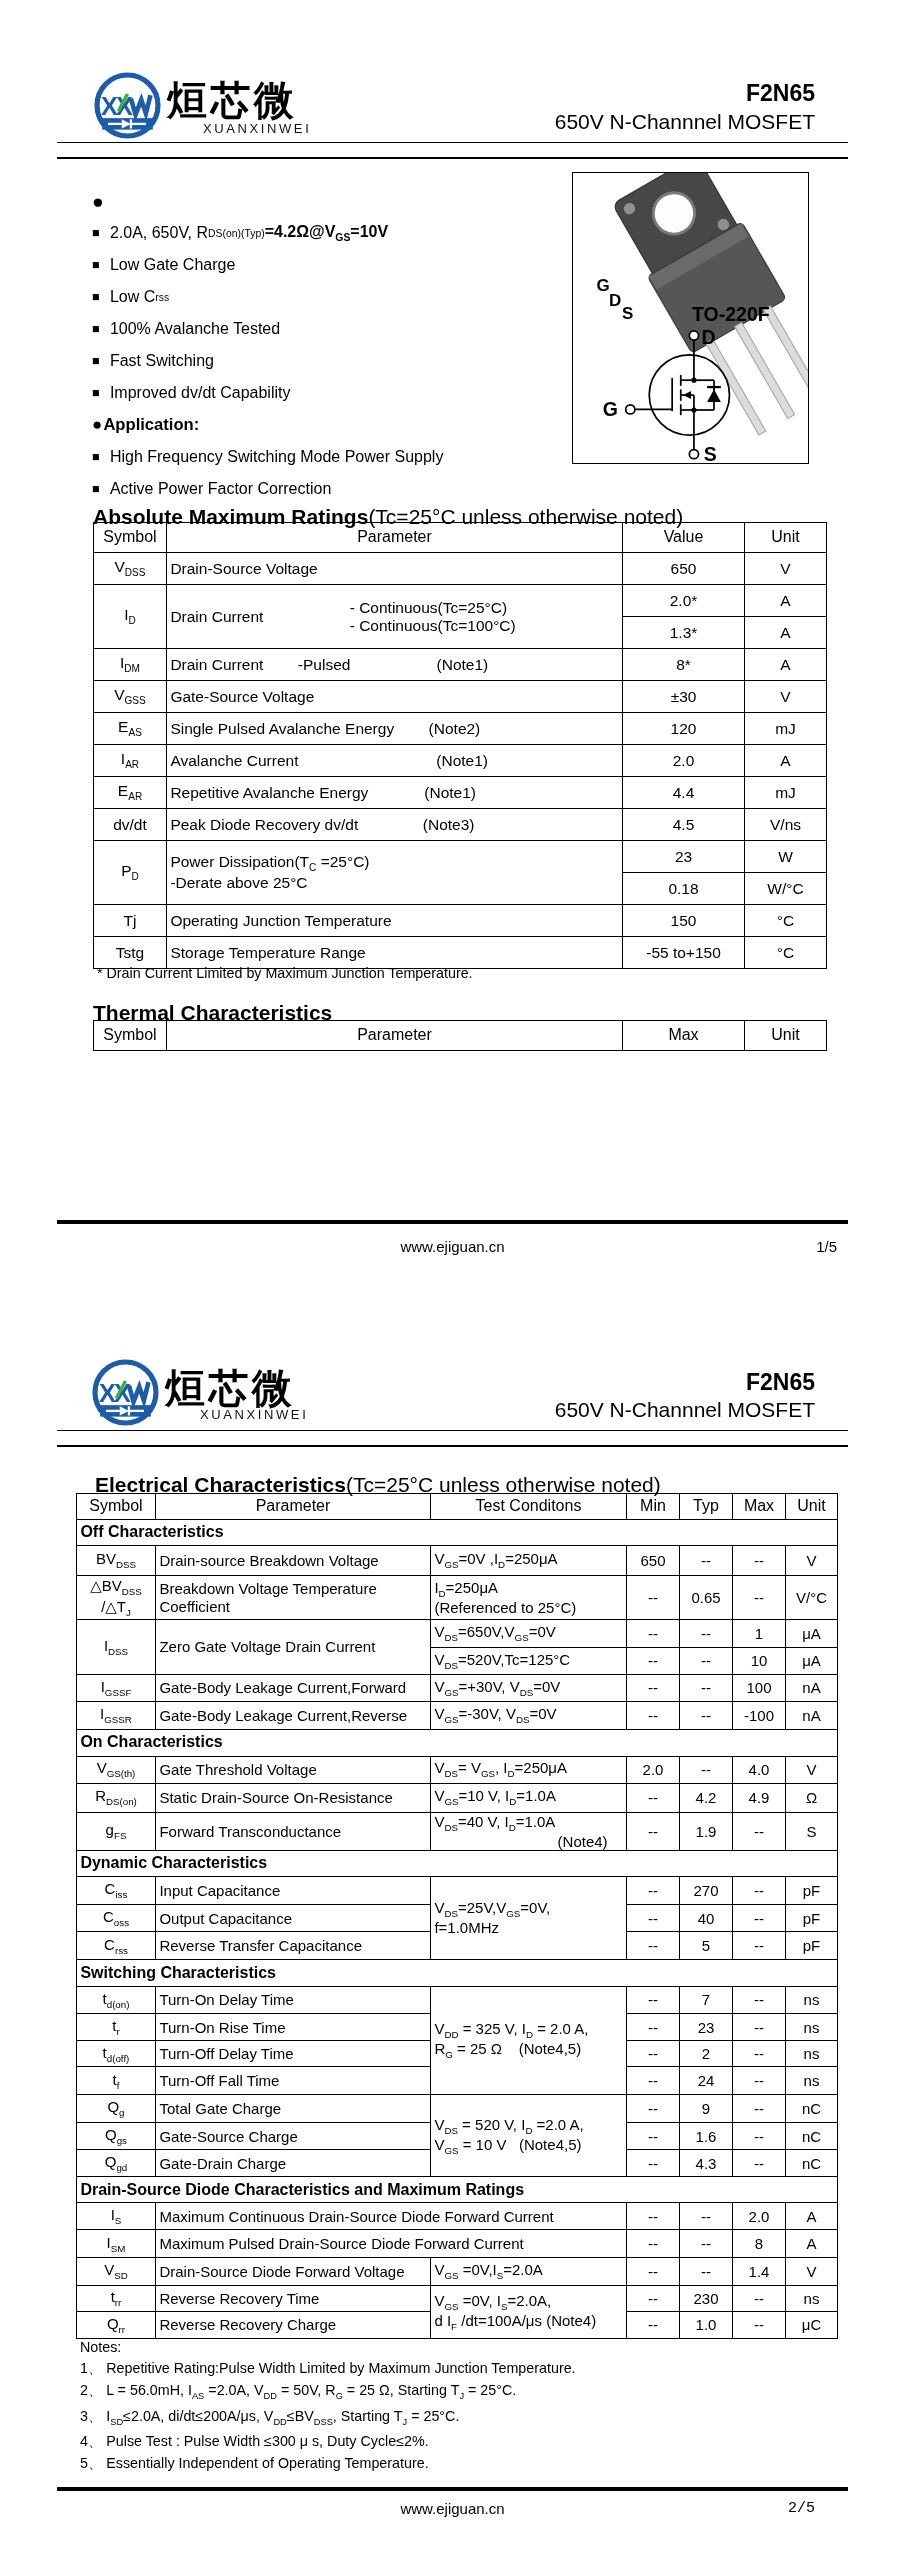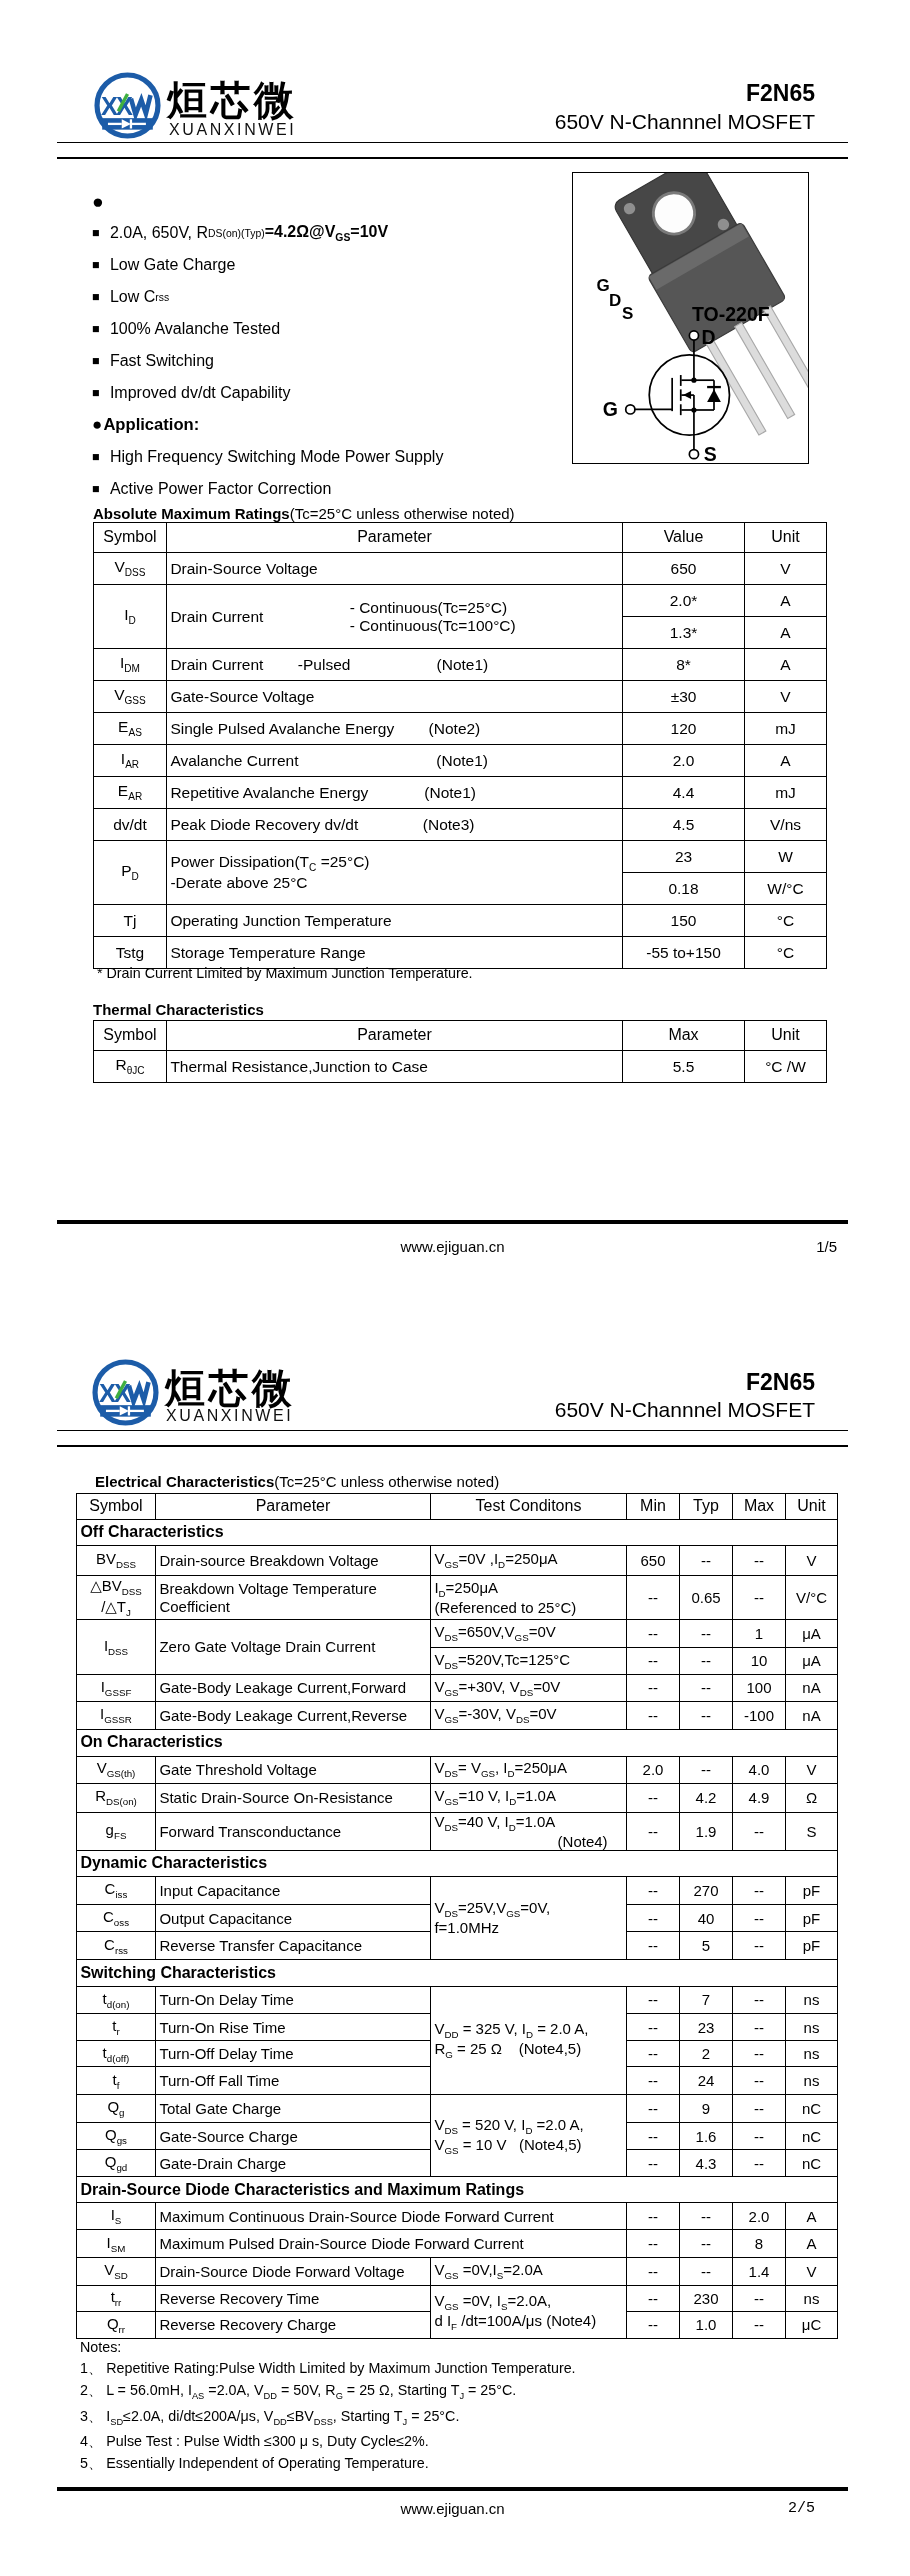--- a/index.html
+++ b/index.html
@@ -4,32 +4,32 @@
 <style>
   html,body{margin:0;padding:0;background:#fff;}
   body{font-family:"Liberation Sans","DejaVu Sans",sans-serif;color:#000;}
   #root{position:relative;width:910px;height:2576px;background:#fff;overflow:hidden;}
   .abs{position:absolute;}
   .rule{position:absolute;background:#000;}
   sub{font-size:65%;}
   b{font-weight:bold;}
   
   .brand-cn{font-size:40px;font-weight:bold;letter-spacing:3.4px;line-height:1;}
-  .brand-en{font-size:16px;letter-spacing:2.6px;color:#101010;line-height:1;}
+  .brand-en{font-size:13px;letter-spacing:2.6px;color:#101010;line-height:1;margin-left:34px;}
   
   .part-no{font-size:23px;font-weight:bold;text-align:right;line-height:1;}
   .part-sub{font-size:21px;text-align:right;line-height:1;}
   
   .feat-line{height:32px;display:flex;align-items:center;font-size:16px;white-space:pre;}
   .sq{font-size:12.6px;margin-right:10.3px;}
   .dot-big{font-size:19.5px;}
   .dot-app{font-size:17px;margin-right:1.1px;}
   .app-label{font-weight:bold;font-size:16.6px;}
   
-  .heading{font-size:15px;white-space:pre;}
+  .heading{font-size:21px;white-space:pre;}
   .footnote{font-size:14.3px;white-space:pre;}
   
   .tbl-mount{position:absolute;}
   table.dtable{border-collapse:collapse;table-layout:fixed;width:100%;border:1.7px solid #000;}
   table.dtable td{border:1.1px solid #000;vertical-align:middle;padding:0 3.4px;overflow:hidden;white-space:pre-wrap;line-height:1.15;}
   .t27 td{font-size:15.5px;}
   .t26 td{font-size:15px;}
   td.c{text-align:center;}
   td.l{text-align:left;padding-left:8px;}
   td.hd{text-align:center;font-size:16px;}
@@ -247,26 +247,20 @@
             <col style="width: 122px;">
             <col style="width: 82px;">
           </colgroup>
           <tbody>
             <tr style="height: 30px;">
               <td class="hd">Symbol</td>
               <td class="hd">Parameter</td>
               <td class="hd">Max</td>
               <td class="hd">Unit</td>
             </tr>
-            <tr style="height: 32px;">
-              <td class="c">R<sub>θJC</sub></td>
-              <td class="l">Thermal Resistance,Junction to Case</td>
-              <td class="c">5.5</td>
-              <td class="c">°C /W</td>
-            </tr>
           </tbody>
         </table>
       </div>
 
     <div class="rule" style="left:57px;top:1220px;width:791px;height:4px;"></div>
     <div class="footer-url" style="left:57px;top:1238px;width:791px;">www.ejiguan.cn</div>
     <div class="footer-page" style="left:734px;top:1238px;width:103px;">1/5</div>
   </div>
 
   <div>

